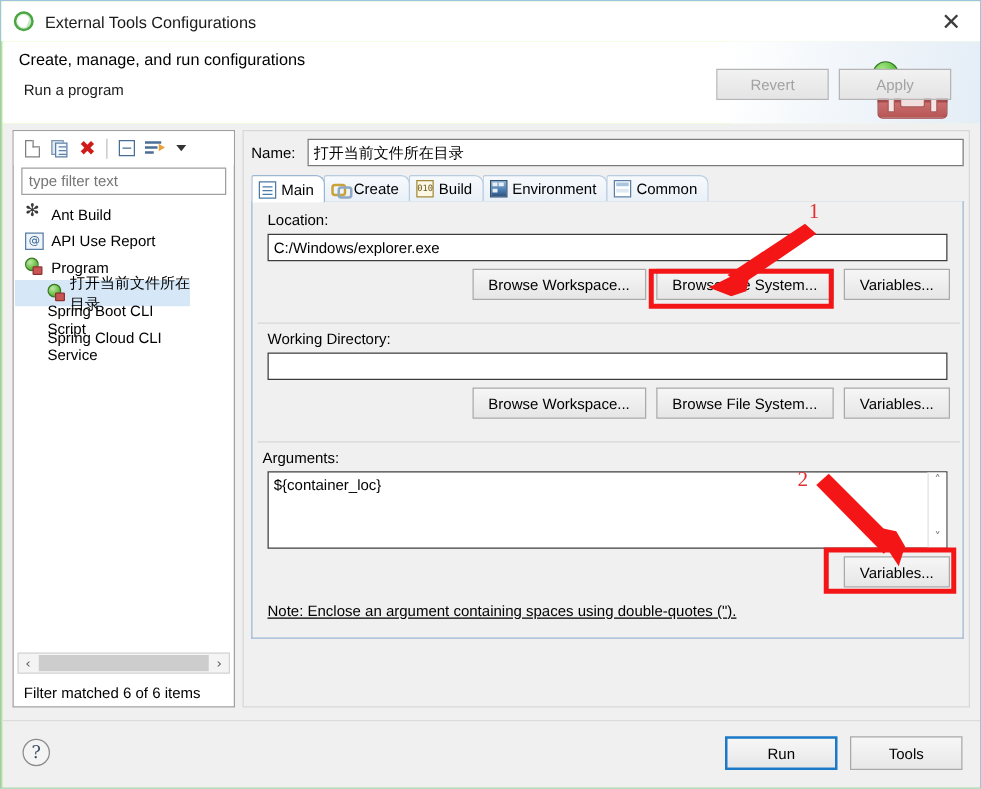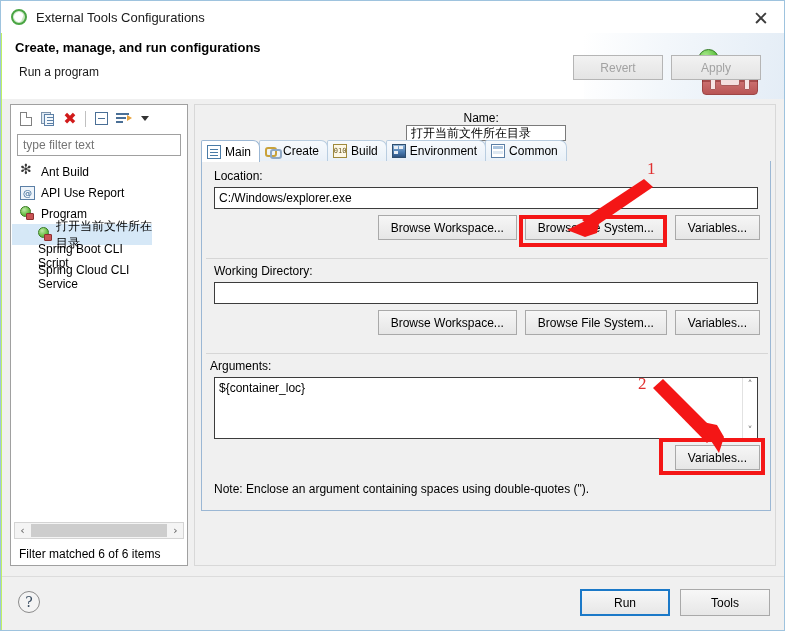--- a/index.html
+++ b/index.html
@@ -57,21 +57,21 @@
 
   
   #header {
     position: absolute; left: 1px; top: 32px;
     width: 782px; height: 66px;
     background: #ffffff;
     overflow: hidden;
   }
   #header-title {
     position: absolute; left: 13px; top: 7px;
-    font-size: 13px; font-weight: bold; color: #000;
+    font-size: 13px; font-weight: normal; color: #000;
   }
   #header-sub {
     position: absolute; left: 17px; top: 32px;
     font-size: 12px; color: #1a1a1a;
   }
   #header-gradient {
     position: absolute; right: 0; top: 0;
     width: 200px; height: 66px;
     background: linear-gradient(100deg, #ffffff 0%, #f3f7fb 40%, #e4edf6 100%);
   }
@@ -277,21 +277,21 @@
   
   #right-panel {
     position: absolute; left: 192px; top: 5px;
     width: 582px; height: 462px;
     background: #f0f0f0;
     border: 1px solid #d8d8d8;
   }
   #name-row {
     position: absolute; left: 6px; top: 6px;
     width: 570px; height: 22px;
-    display: flex; align-items: center; flex-direction: column;
+    display: flex; align-items: center;
   }
   #name-label { font-size: 12px; width: 45px; }
   #name-input {
     flex: 1; height: 22px; border: 1px solid #7a7a7a;
     background: #ffffff; padding: 0 4px;
     font-size: 12px; font-family: "DejaVu Sans", sans-serif;
     outline: none; color: #000;
   }
 
   
@@ -638,21 +638,21 @@
           <div id="args-box" style="margin-left:12px;margin-top:4px;">
             <div id="args-text">${container_loc}</div>
             <div id="args-vscroll">
               <div class="sarrow">˄</div>
               <div class="sarrow">˅</div>
             </div>
           </div>
           <div class="btn-row" style="margin-top:6px;margin-right:12px;">
             <button class="sbtn">Variables...</button>
           </div>
-          <div id="note" style="margin-left:12px;margin-top:12px;">Note: Enclose an argument containing spaces using double-quotes (").</div>
+          <div id="note" style="margin-left:12px;margin-top:12px;text-decoration:underline;">Note: Enclose an argument containing spaces using double-quotes (").</div>
         </div>
       </div>
 
       <div id="revert-apply" style="position:absolute;right:14px;bottom:12px;display:flex;gap:8px;">
         <button class="big-btn">Revert</button>
         <button class="big-btn">Apply</button>
       </div>
     </div>
   </div>
 

